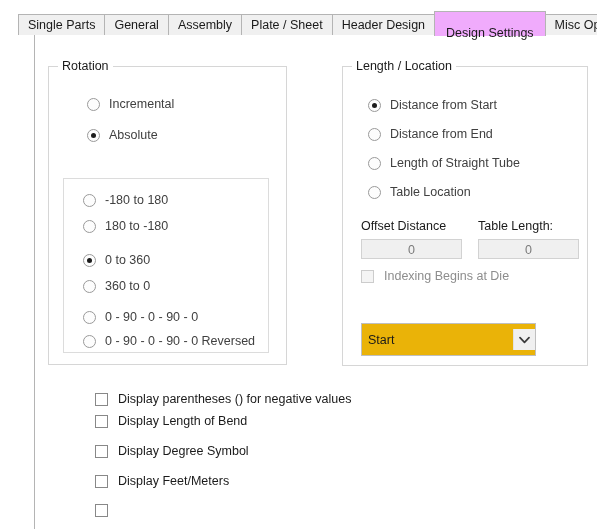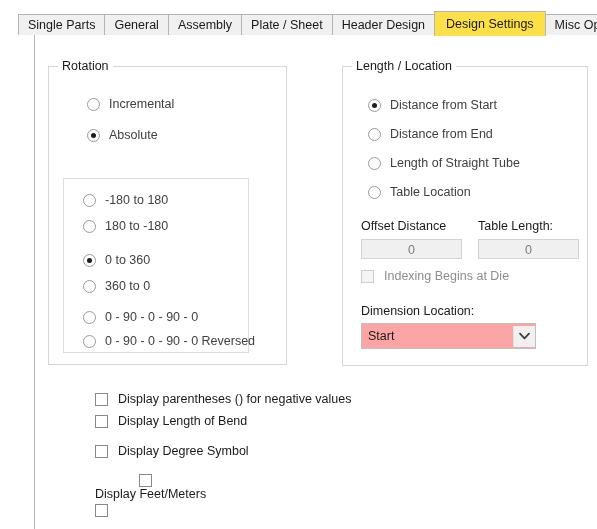--- a/index.html
+++ b/index.html
@@ -34,24 +34,24 @@
     background: #f0f0f0;
     border: 1px solid #b4b4b4;
     border-bottom: none;
     margin-right: -1px;
     color: #1a1a1a;
     font-size: 12.5px;
     white-space: nowrap;
     box-sizing: border-box;
   }
   .tab.active {
-    background: #fde047;
+    background: #f0abfc;
     height: 25px;
     line-height: 24px;
-    padding: 0 11px;
+    padding: 9px 11px;
     border-color: #b4b4b4;
     position: relative;
     z-index: 4;
     margin-bottom: -1px;
   }
 
   
   .tab-panel {
     position: absolute;
     left: 34px;
@@ -90,21 +90,21 @@
   #length-group {
     left: 307px;
     top: 31px;
     width: 246px;
     height: 300px;
   }
   .inner-panel {
     position: absolute;
     left: 14px;
     top: 111px;
-    width: 186px;
+    width: 206px;
     height: 175px;
     border: 1px solid #dcdcdc;
     box-sizing: border-box;
     background: #ffffff;
   }
 
   
   .radio-row {
     position: absolute;
     display: flex;
@@ -183,23 +183,23 @@
     color: #7b7b7b;
     text-align: center;
     font-size: 12.5px;
     font-family: "Liberation Sans", sans-serif;
     box-sizing: border-box;
   }
 
   
   .combo {
     position: absolute;
-    height: 26px;
+    height: 33px;
     border: 1px solid #bfbfbf;
-    background: #fca5a5;
+    background: #eab308;
     box-sizing: border-box;
     display: flex;
     align-items: center;
   }
   .combo-value {
     padding-left: 6px;
     font-size: 12.5px;
     color: #1a1a1a;
     flex: 1 1 auto;
     overflow: hidden;
@@ -300,21 +300,20 @@
     <div class="field-label" style="left:135px; top:152px;">Table Length:</div>
 
     <div class="text-input" style="left:18px; top:172px; width:101px;">0</div>
     <div class="text-input" style="left:135px; top:172px; width:101px;">0</div>
 
     <div class="check-row" style="left:18px; top:202px;">
       <span class="checkbox disabled"></span>
       <span class="check-label disabled">Indexing Begins at Die</span>
     </div>
 
-    <div class="field-label" style="left:18px; top:237px;">Dimension Location:</div>
     <div class="combo" style="left:18px; top:256px; width:175px;">
       <span class="combo-value">Start</span>
       <span class="combo-arrow">
         <svg width="11" height="8" viewBox="0 0 11 8" aria-hidden="true">
           <path d="M1 1.6 L5.5 6.3 L10 1.6" fill="none" stroke="#3a3a3a" stroke-width="1.7" stroke-linecap="round" stroke-linejoin="round"></path>
         </svg>
       </span>
     </div>
   </div>
 
@@ -324,21 +323,21 @@
       <span class="check-label">Display parentheses () for negative values</span>
     </div>
     <div class="check-row" style="top:30px;">
       <span class="checkbox"></span>
       <span class="check-label">Display Length of Bend</span>
     </div>
     <div class="check-row" style="top:60px;">
       <span class="checkbox"></span>
       <span class="check-label">Display Degree Symbol</span>
     </div>
-    <div class="check-row" style="top:90px;flex-direction:column;">
+    <div class="check-row" style="top:90px;">
       <span class="checkbox"></span>
       <span class="check-label">Display Feet/Meters</span>
     </div>
     <div class="check-row" style="top:120px;">
       <span class="checkbox"></span>
     </div>
   </div>
 
 </div>
 

